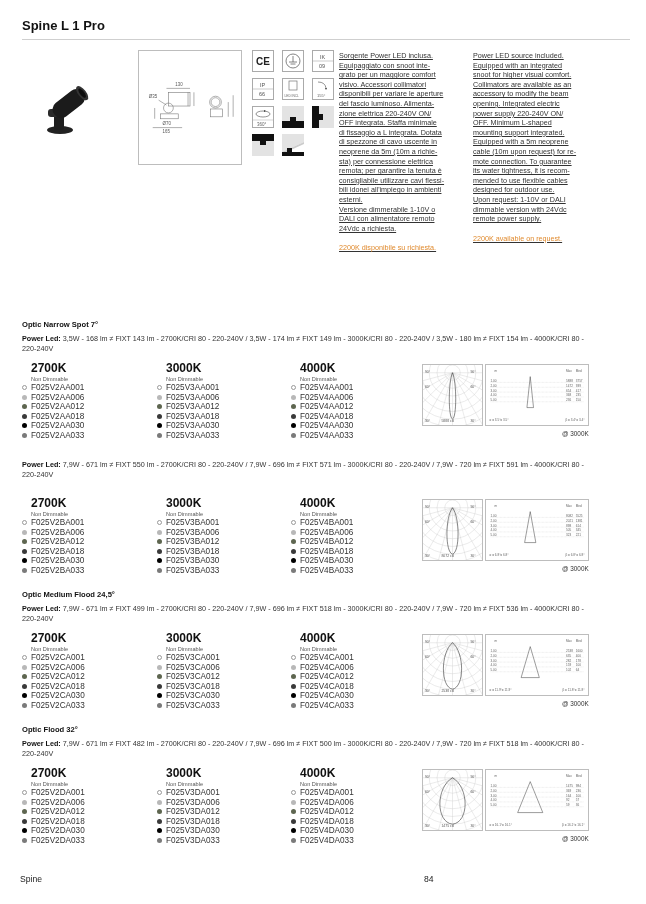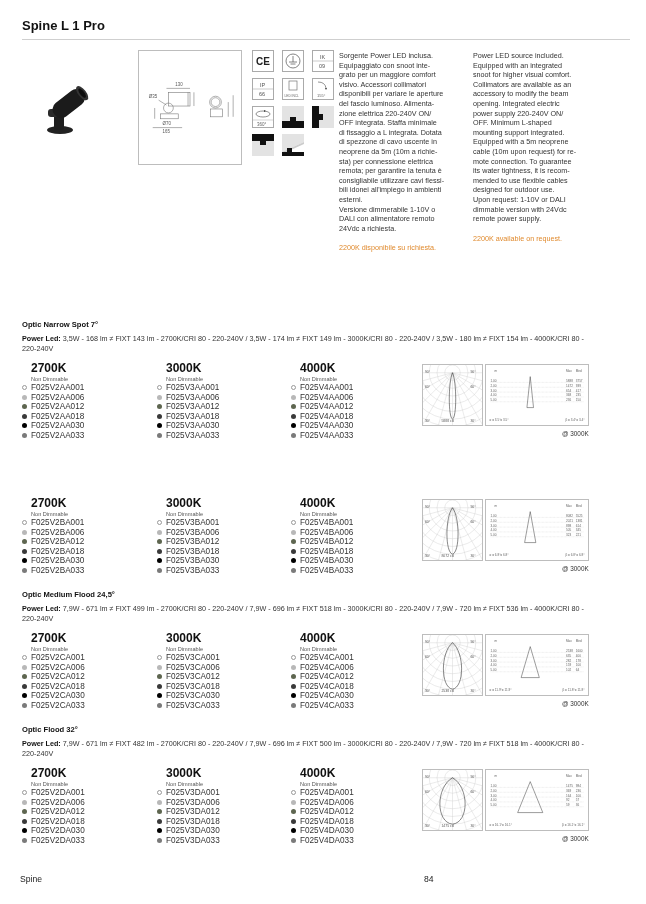--- a/index.html
+++ b/index.html
@@ -11,21 +11,21 @@
 
   .product-photo { position: absolute; left: 40px; top: 78px; width: 60px; height: 60px; }
 
   .drawing-box { position: absolute; left: 138px; top: 50px; width: 104px; height: 115px; border: 1px solid #bdbdbd; background: #fff; }
   .drawing-box svg { width: 100%; height: 100%; }
 
   .icons { position: absolute; left: 252px; top: 50px; width: 82px; }
   .icon-cell { position: absolute; width: 38px; height: 22px; }
   .icon-cell svg { width: 22px; height: 22px; display: block; }
 
-  .desc { position: absolute; top: 51px; width: 132px; font-size: 7.2px; line-height: 9.6px; color: #333; }
+  .desc { position: absolute; top: 51px; width: 132px; font-size: 7.2px; line-height: 9.6px; color: #333; text-decoration: underline; }
   .desc-it { left: 339px; }
   .desc-en { left: 473px; }
   .desc p { white-space: pre-line; }
   .desc .note { color: #e08a2e; margin-top: 10px; }
 
   .section { position: absolute; left: 22px; width: 610px; }
   .sec-title { font-size: 7.6px; font-weight: bold; color: #111; }
   .sec-power { font-size: 7.2px; line-height: 9.6px; margin-top: 5px; width: 575px; color: #333; }
   .sec-power b { color: #111; }
 
@@ -368,20 +368,21 @@
           <text x="82" y="37.5" font-size="3.2" fill="#666" font-family="Liberation Sans, sans-serif">236</text>
           <text x="92" y="37.5" font-size="3.2" fill="#666" font-family="Liberation Sans, sans-serif">150</text>
           <polygon points="45,12 41.6,44 48.4,44" fill="none" stroke="#333" stroke-width="0.5"></polygon>
           <text x="3" y="58" font-size="3.2" fill="#666" font-family="Liberation Sans, sans-serif">α = 3.5°= 3.5°</text>
           <text x="101" y="58" font-size="3.2" fill="#666" font-family="Liberation Sans, sans-serif" text-anchor="end">β = 3.4°= 3.4°</text>
         </svg>
       </div>
       <div class="at3000" style="left: 540px; top: 110px;">@ 3000K</div>
     </div>
     <div class="section" style="top: 455px;">
+      <div class="sec-power"><b>Power Led:</b><span> 7,9W - 671 lm ≠ FIXT 550 lm - 2700K/CRI 80 - 220-240V   /   7,9W - 696 lm ≠ FIXT 571 lm - 3000K/CRI 80 - 220-240V   /   7,9W - 720 lm ≠ FIXT 591 lm - 4000K/CRI 80 - 220-240V</span></div>
       <div class="codes" style="left: 0px;">
         <div class="k">2700K</div>
         <div class="nd">Non Dimmable</div>
         <div class="code-row">
           <span class="dot" style="background: rgb(255, 255, 255); border: 0.8px solid rgb(153, 153, 153);"></span>
           <span>F025V2BA001</span>
         </div>
         <div class="code-row">
           <span class="dot" style="background: rgb(184, 184, 184); border: none;"></span>
           <span>F025V2BA006</span>

